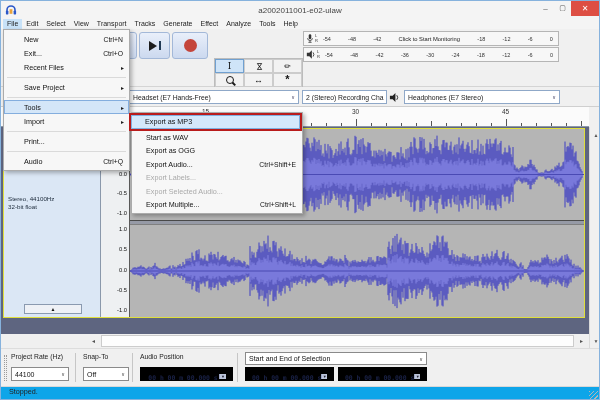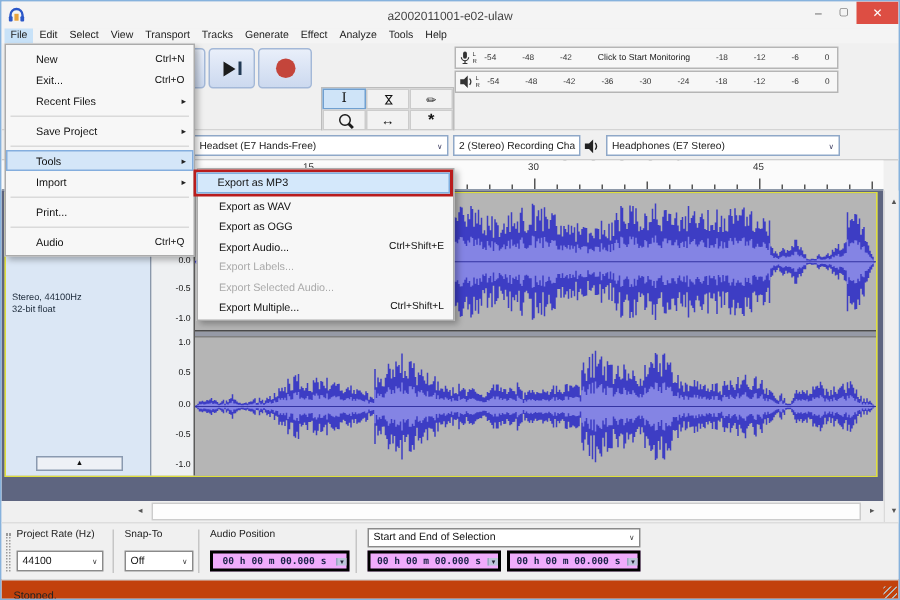--- a/index.html
+++ b/index.html
@@ -104,28 +104,28 @@
 #hs-right{left:574px}#hs-right::before{content:"►"}
 #hthumb{position:absolute;left:100px;top:1px;width:473px;height:12px;background:#fdfdfd;border:1px solid #cccccc}
 
 
 #seltb{position:absolute;left:0;top:347px;width:100%;height:38px;background:#f0f0f0;border-top:1px solid #dddddd}
 .sl-label{position:absolute;top:4px;font-size:6.8px;color:#222}
 .vsep{position:absolute;top:4px;height:29px;width:1px;background:#c6c6c6}
 .combo{position:absolute;top:18px;height:14px;background:#fff;border:1px solid #8a8a8a;font-size:7px;color:#111;display:flex;align-items:center;padding:0 3px}
 .combo .arr{margin-left:auto;font-size:5px;color:#444}
 .combo .arr::before{content:"∨"}
-.tf{position:absolute;height:14px;background:#f0abfc;border:2px solid #000000;display:flex;align-items:center}
+.tf{position:absolute;height:14px;background:#fdba74;border:7px solid #000000;display:flex;align-items:flex-start}
 .tf .val{flex:1;display:flex;align-items:center;justify-content:center;font-family:"DejaVu Sans Mono",monospace;font-size:6.4px;font-weight:bold;color:#1a2248;white-space:nowrap}
 .tf .dd{width:7px;background:#bcc5da;border-left:1px solid #9aa4c4;display:flex;align-items:center;justify-content:center;font-size:4px;color:#223}
 .tf .dd::before{content:"▼"}
 #grip1{position:absolute;left:3px;top:6px;height:26px;width:3px;border-left:1px dotted #9a9a9a;border-right:1px dotted #9a9a9a}
 
 
-#status{position:absolute;left:0;top:385px;width:100%;height:15px;background:#c2410c;border-top:1px solid #d8d8d8;display:flex;align-items:flex-end;padding-left:8px;font-size:7.2px;color:#222}
+#status{position:absolute;left:0;top:385px;width:100%;height:15px;background:#0ea5e9;border-top:1px solid #d8d8d8;display:flex;align-items:flex-start;padding-left:8px;font-size:7.2px;color:#222}
 #resize-grip{position:absolute;right:1px;bottom:1px;width:9px;height:9px;background:repeating-linear-gradient(135deg,#b5b5b5 0 1px,transparent 1px 3px)}
 
 
 #filemenu{position:absolute;left:2px;top:28px;width:127px;background:#f7f7f7;border:1px solid #ababab;box-shadow:2px 2px 4px rgba(0,0,0,.28);padding:2px 0;z-index:50}
 .mi{height:14px;display:flex;align-items:center;font-size:7.2px;color:#111;padding:0 6px 0 20px;position:relative}
 .mi .acc{margin-left:auto;font-size:6.8px;color:#111}
 .mi .subarr{position:absolute;right:5px;font-size:6px;color:#222}
 .mi .subarr::before{content:"▸"}
 .mi.hl{background:#d4e6f8;outline:1px solid #84aede;outline-offset:-1px}
 .msep{height:1px;background:#dadada;margin:2.5px 3px}
@@ -502,21 +502,21 @@
       </div>
   </div>
 
   <div id="submenu">
     <div id="yellowbox">
       <div class="smi">
           <span>Export as MP3</span>
         </div>
     </div>
     <div class="smi">
-        <span>Export as WAV</span>
+        <span>Start as WAV</span>
       </div>
     <div class="smi">
         <span>Export as OGG</span>
       </div>
     <div class="smi">
         <span>Export Audio...</span>
         <span class="acc">Ctrl+Shift+E</span>
       </div>
     <div class="smi dis">
         <span>Export Labels...</span>

